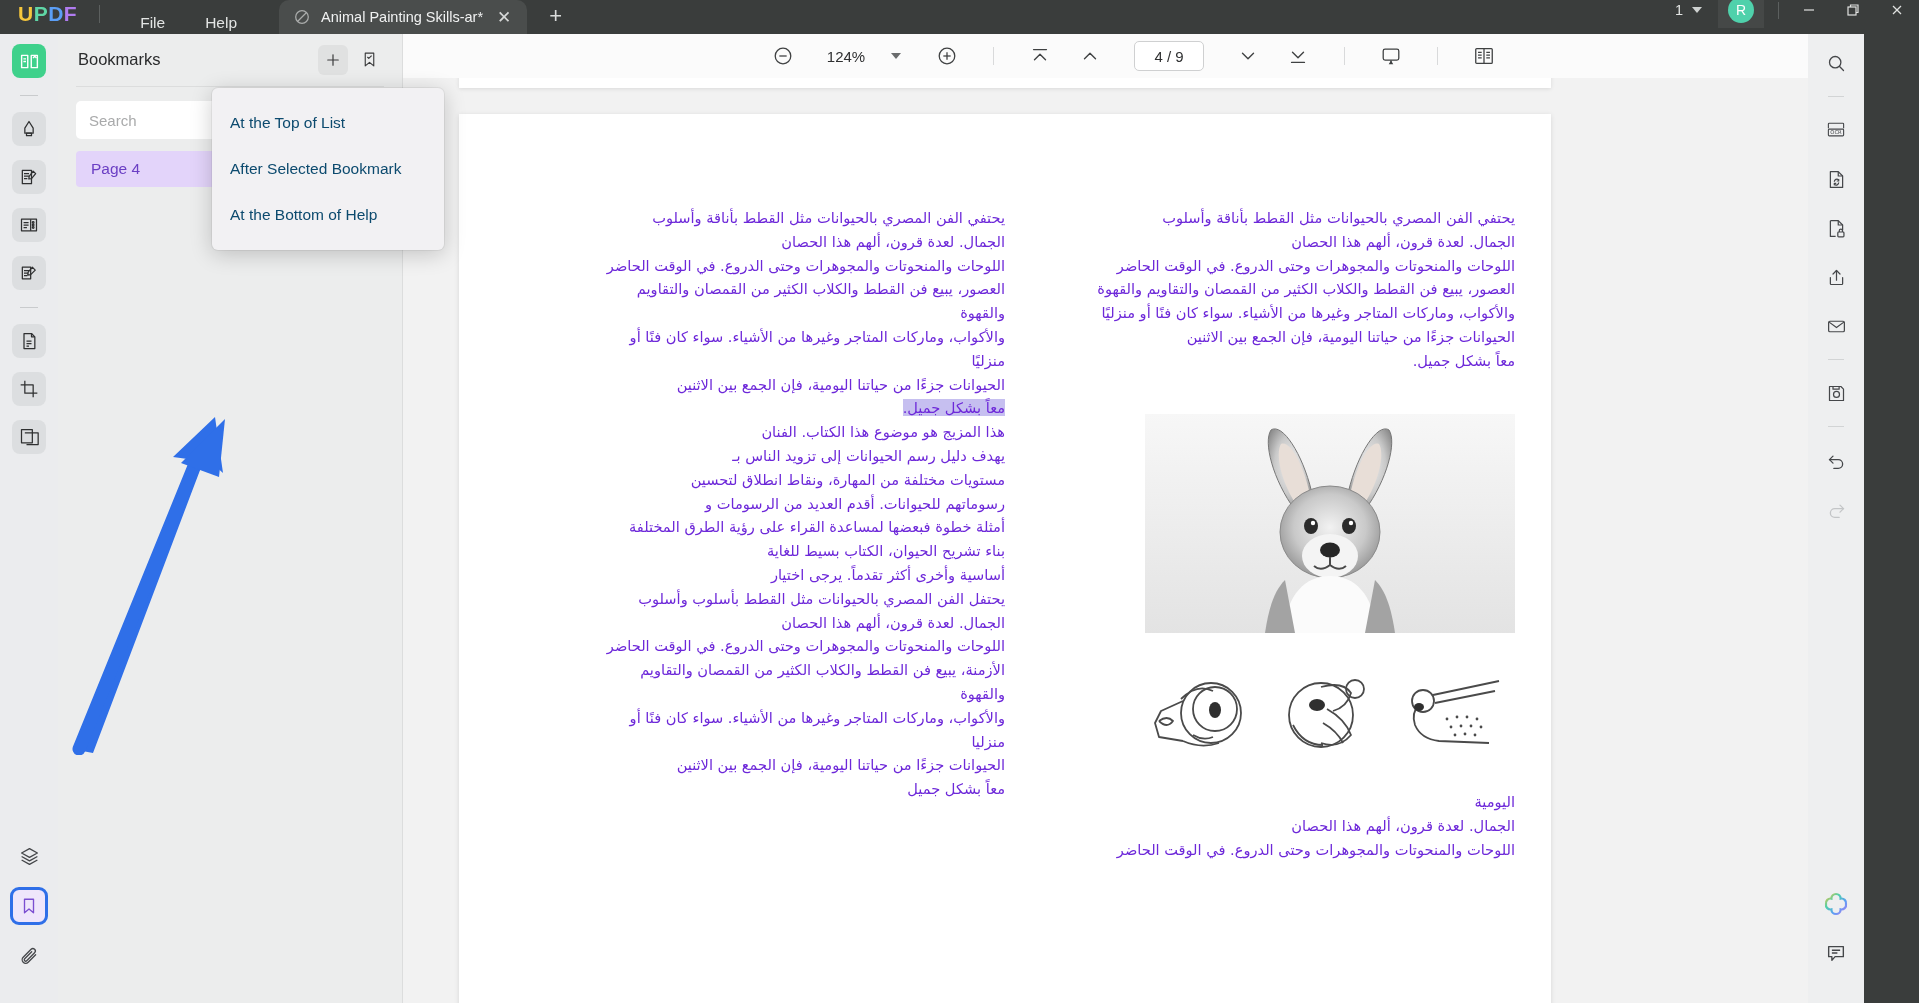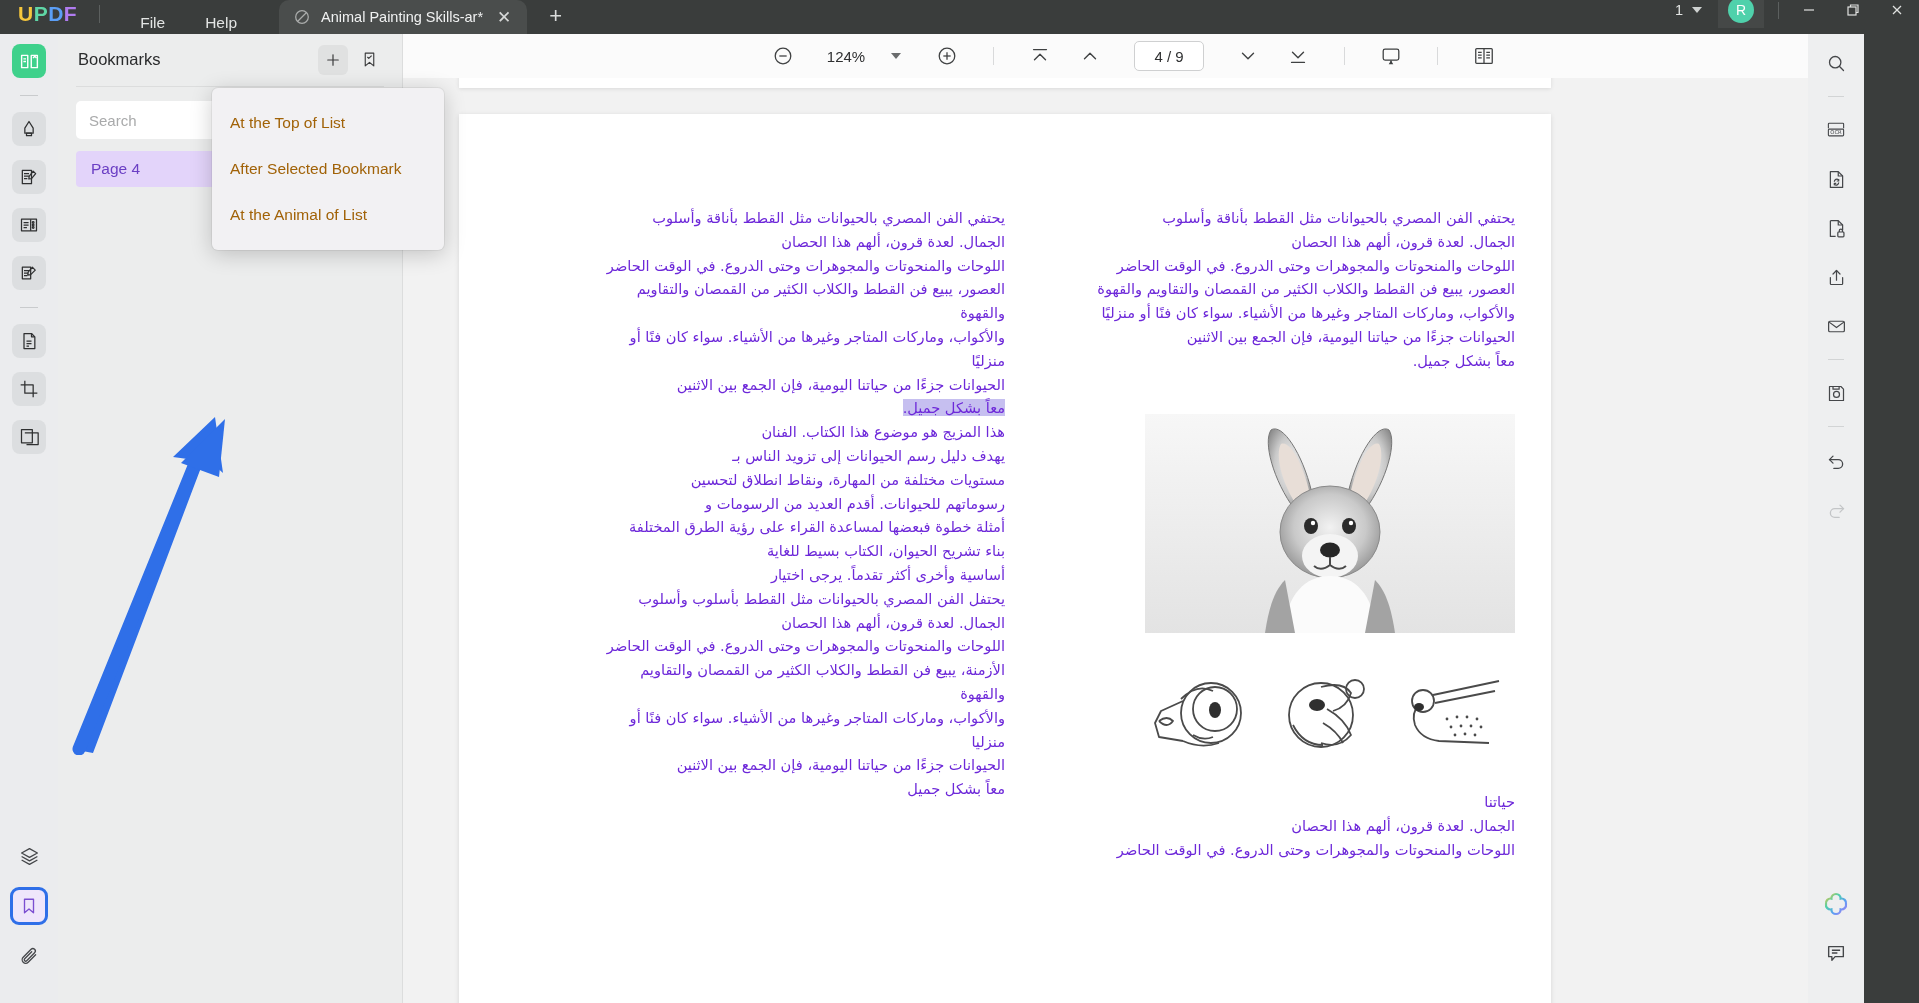--- a/index.html
+++ b/index.html
@@ -96,21 +96,21 @@
 
   
   .menu {
     position:absolute; top:88px; left:212px; width:232px;
     background:#f2f1f3; border-radius:6px;
     box-shadow:0 4px 22px rgba(0,0,0,.20), 0 0 0 1px rgba(0,0,0,.05);
     padding:12px 0; z-index:40;
   }
   .menu-item {
     height:46px; display:flex; align-items:center; padding:0 18px;
-    font-size:15.5px; color:#a16207; cursor:pointer;
+    font-size:15.5px; color:#0c4a6e; cursor:pointer;
   }
 
   
   .arrow { position:absolute; left:55px; top:405px; z-index:35; pointer-events:none; }
 
   
   .doctoolbar {
     position:absolute; top:34px; left:403px; width:1461px; height:44px;
     background:#fbfbfb; display:flex; align-items:center; justify-content:center; gap:14px;
   }
@@ -329,21 +329,21 @@
     </div>
 
     <div class="bm-item selected">
       <span>Page 4</span>
     </div>
   </div>
 
   <div class="menu">
     <div class="menu-item">At the Top of List</div>
     <div class="menu-item">After Selected Bookmark</div>
-    <div class="menu-item">At the Animal of List</div>
+    <div class="menu-item">At the Bottom of Help</div>
   </div>
 
   <div class="arrow">
     <svg width="180" height="350" viewBox="0 0 180 350">
       <path d="M22 345 L140 55 L118 52 L160 12 L168 68 L150 52 L38 348 Z" fill="#2f6fe8"></path>
       <path d="M24 344 L142 54" stroke="#2f6fe8" stroke-width="13" stroke-linecap="round"></path>
       <path d="M126 58 L170 14 L164 72 Z" fill="#2f6fe8"></path>
     </svg>
   </div>
 
@@ -531,21 +531,21 @@
               <circle cx="78" cy="62" r="1.4"></circle>
               <circle cx="52" cy="70" r="1.4"></circle>
             <circle cx="62" cy="69" r="1.4"></circle>
               <circle cx="72" cy="70" r="1.4"></circle>
           </g>
         </svg>
       </div>
 
       <div class="col col-right" style="top:676px">
         <div id="right-col-bottom">
-            <div>حياتنا</div>
+            <div>اليومية</div>
             <div>الجمال. لعدة قرون، ألهم هذا الحصان</div>
             <div>اللوحات والمنحوتات والمجوهرات وحتى الدروع. في الوقت الحاضر</div>
           </div>
       </div>
     </div>
   </div>
 
   <div class="rrail">
     <div class="rbtn">
       <svg width="21" height="21" viewBox="0 0 24 24" fill="none" stroke="currentColor" stroke-width="1.5" stroke-linecap="round">

